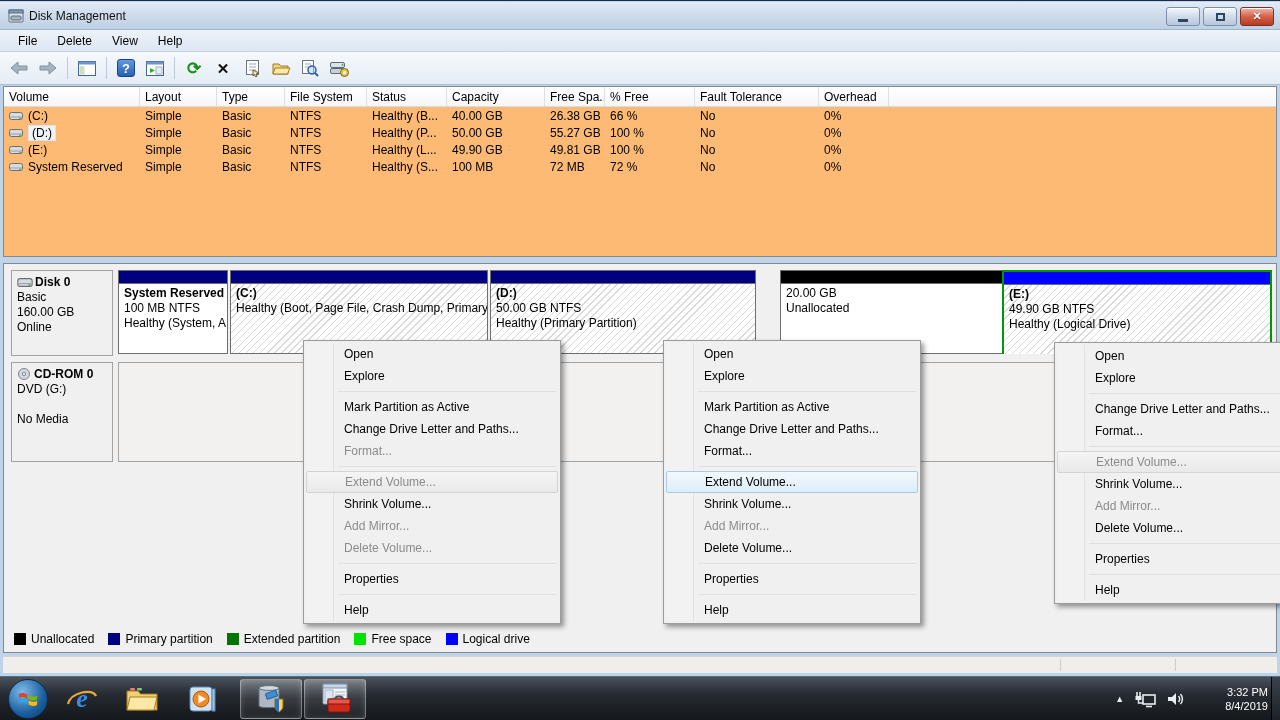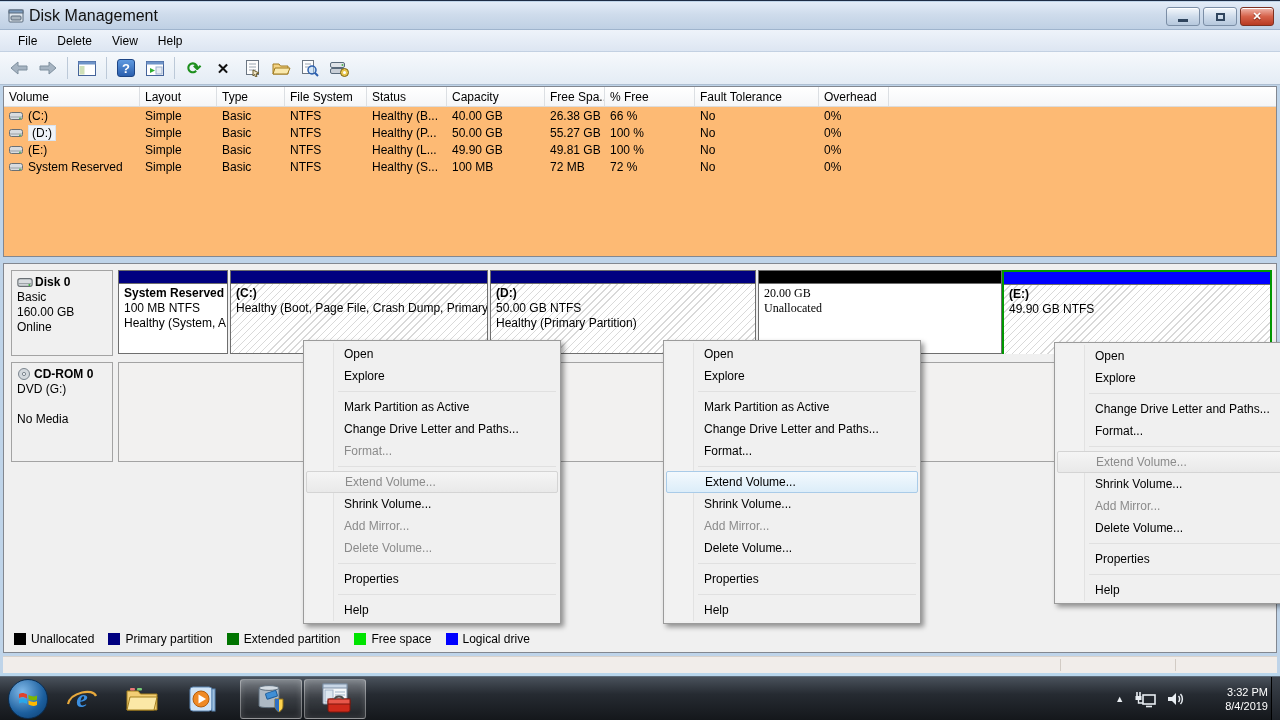--- a/index.html
+++ b/index.html
@@ -7,21 +7,21 @@
   body { font-family:"Liberation Sans", sans-serif; font-size:12px; color:#000; background:#000; }
   .desktop { position:absolute; inset:0; width:1280px; height:720px; background:#9db8ce; }
 
   
   .win { position:absolute; left:0; top:0; width:1280px; height:676px;
          background:#bfd4e9; border-top:1px solid #1d2c44; }
   .titlebar { position:absolute; left:0; top:1px; width:1280px; height:28px;
               background:linear-gradient(#e3ecf7,#cfdcec 45%,#bfd0e4);
               border-bottom:1px solid #9fb4cd; display:flex; align-items:center; }
   .title-ico { margin:0 5px 0 8px; width:16px; height:16px; }
-  .title-text { font-size:16px; color:#111; }
+  .title-text { font-size:12px; color:#111; }
   .winbtns { position:absolute; right:6px; top:5px; display:flex; gap:3px; }
   .wbtn { width:34px; height:19px; border:1px solid #7b8ea6; border-radius:3px;
           background:linear-gradient(#f4f8fc,#cfdceb 50%,#b6c8dd);
           display:flex; align-items:center; justify-content:center;
           font-size:10px; color:#30455e; box-shadow:inset 0 1px 0 #fff; }
   .wbtn.close { background:linear-gradient(#f0b8ad,#d6624a 50%,#b83a22);
                 border-color:#7e3020; color:#fff; font-weight:bold; }
   .wbtn .glyph-min { width:10px; height:3px; background:#30455e; margin-top:8px; }
   .wbtn .glyph-max { width:9px; height:8px; border:2px solid #30455e; }
   .wbtn.close .glyph-x { color:#fff; font-weight:bold; font-size:11px; text-shadow:0 1px 1px #6e1d0e; }
@@ -351,34 +351,35 @@
 
       <div class="part hatch" style="left:486px; width:266px;">
         <div class="pstrip strip-primary"></div>
         <div class="pbody">
           <div class="ptitle">(D:)</div>
           <div>50.00 GB NTFS</div>
           <div>Healthy (Primary Partition)</div>
         </div>
       </div>
 
-      <div class="part" style="left:754px; width:244px;font-family:Liberation Serif, serif;">
+      <div class="part" style="left:776px; width:244px;">
         <div class="pstrip strip-unalloc"></div>
         <div class="pbody">
           <div class="ptitle"></div>
           <div>20.00 GB</div>
           <div>Unallocated</div>
         </div>
       </div>
 
       <div class="part hatch ext" style="left:998px; width:270px;">
         <div class="pstrip strip-logical"></div>
         <div class="pbody">
           <div class="ptitle">(E:)</div>
           <div>49.90 GB NTFS</div>
+          <div>Healthy (Logical Drive)</div>
         </div>
       </div>
 
       <div class="dlabel" style="left:7px; top:98px; width:102px; height:100px;">
         <div class="dl-head">
             <svg width="15" height="13" viewBox="0 0 15 13">
               <circle cx="7" cy="6" r="5.5" fill="#d3d8dd" stroke="#7b858e"></circle>
               <circle cx="7" cy="6" r="1.6" fill="#f4f6f8" stroke="#7b858e"></circle>
             </svg>
             <span class="dname">CD-ROM 0</span>

